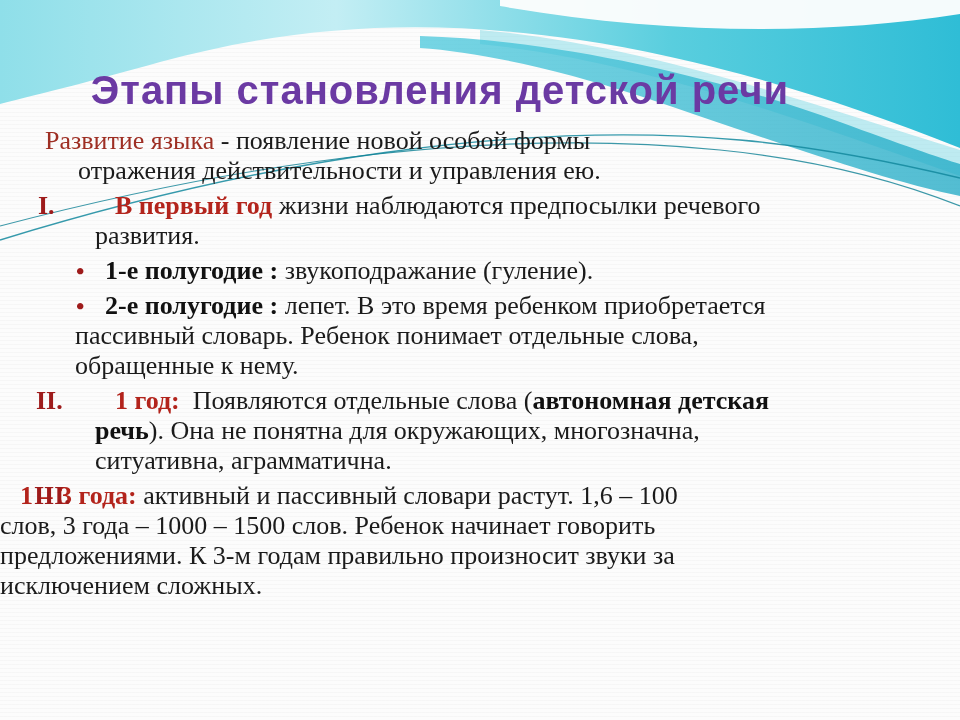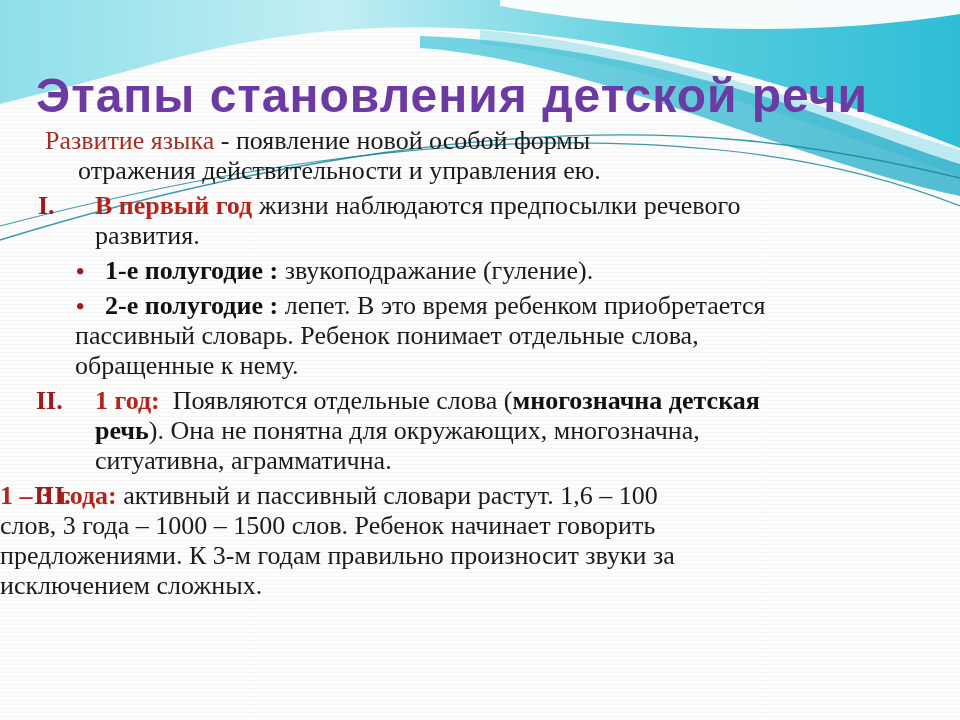--- a/index.html
+++ b/index.html
@@ -13,25 +13,25 @@
     background:
       repeating-linear-gradient(180deg,
         rgba(0,0,0,0.022) 0px, rgba(0,0,0,0.022) 1px,
         rgba(255,255,255,0) 1px, rgba(255,255,255,0) 4px),
       #fcfcfc;
   }
   .wave-header{
     position:absolute;top:0;left:0;width:960px;height:250px;display:block;
   }
   .title{
-    position:absolute;top:68px;left:12px;width:880px;margin:0;
+    position:absolute;top:68px;left:0;width:880px;margin:0;
     text-align:center;
     font-family:"Liberation Sans", sans-serif;
     font-weight:bold;
-    font-size:48px;
+    font-size:40px;
     letter-spacing:1px;
     color:#6b3aa3;
     z-index:3;
   }
   .content{
     position:absolute;top:126px;left:0;width:855px;z-index:2;
     font-size:26px;line-height:30px;color:#1b1b1b;
   }
   .intro{
     margin:0 0 5px 0;
@@ -41,21 +41,21 @@
   .intro-lead{color:#9e2f24;}
   .item{position:relative;margin:0 0 5px 0;}
   .marker{
     position:absolute;top:0;
     font-weight:bold;color:#9e1b1b;
   }
   .item-i1{padding-left:95px;}  .item-i1 .marker{left:38px;}
   .item-b {padding-left:75px;text-indent:30px;} .item-b .marker{left:46px;font-size:24px;}
   .item-i2{padding-left:95px;}  .item-i2 .marker{left:36px;}
   .item-i3{}  .item-i3 .marker{left:34px;}
-  .lead-red{font-weight:bold;color:#b3241c;}
+  .lead-red{font-weight:bold;color:#b3241c;margin-left:20px;}
   .lead-bold{font-weight:bold;color:#111;}
   .bold-black{font-weight:bold;color:#111;}
 </style>
 </head>
 <body>
 
 <div class="slide">
 
   <svg class="wave-header" viewBox="0 0 960 250" width="960" height="250" xmlns="http://www.w3.org/2000/svg">
     <defs>
@@ -95,21 +95,21 @@
 
     <div class="item item-b">
       <span class="marker">•</span><span class="lead-bold">1-е полугодие :</span><span> звукоподражание (гуление).</span>
     </div>
 
     <div class="item item-b">
       <span class="marker">•</span><span class="lead-bold">2-е полугодие :</span><span> лепет. В это время ребенком приобретается</span><br><span>пассивный словарь. Ребенок понимает отдельные слова,</span><br><span>обращенные к нему.</span>
     </div>
 
     <div class="item item-i2">
-      <span class="marker">II.</span><span class="lead-red">1 год:</span><span>&nbsp; Появляются отдельные слова (</span><span class="bold-black">многозначна детская</span><br><span class="bold-black">речь</span><span>). Она не понятна для окружающих, многозначна,</span><br><span>ситуативна, аграмматична.</span>
+      <span class="marker">II.</span><span class="lead-red">1 год:</span><span>&nbsp; Появляются отдельные слова (</span><span class="bold-black">автономная детская</span><br><span class="bold-black">речь</span><span>). Она не понятна для окружающих, многозначна,</span><br><span>ситуативна, аграмматична.</span>
     </div>
 
     <div class="item item-i3">
       <span class="marker">III.</span><span class="lead-red">1 – 3 года:</span><span> активный и пассивный словари растут. 1,6 – 100</span><br><span>слов, 3 года – 1000 – 1500 слов. Ребенок начинает говорить</span><br><span>предложениями. К 3-м годам правильно произносит звуки за</span><br><span>исключением сложных.</span>
     </div>
 
   </div>
 </div>
 
 </body></html>

